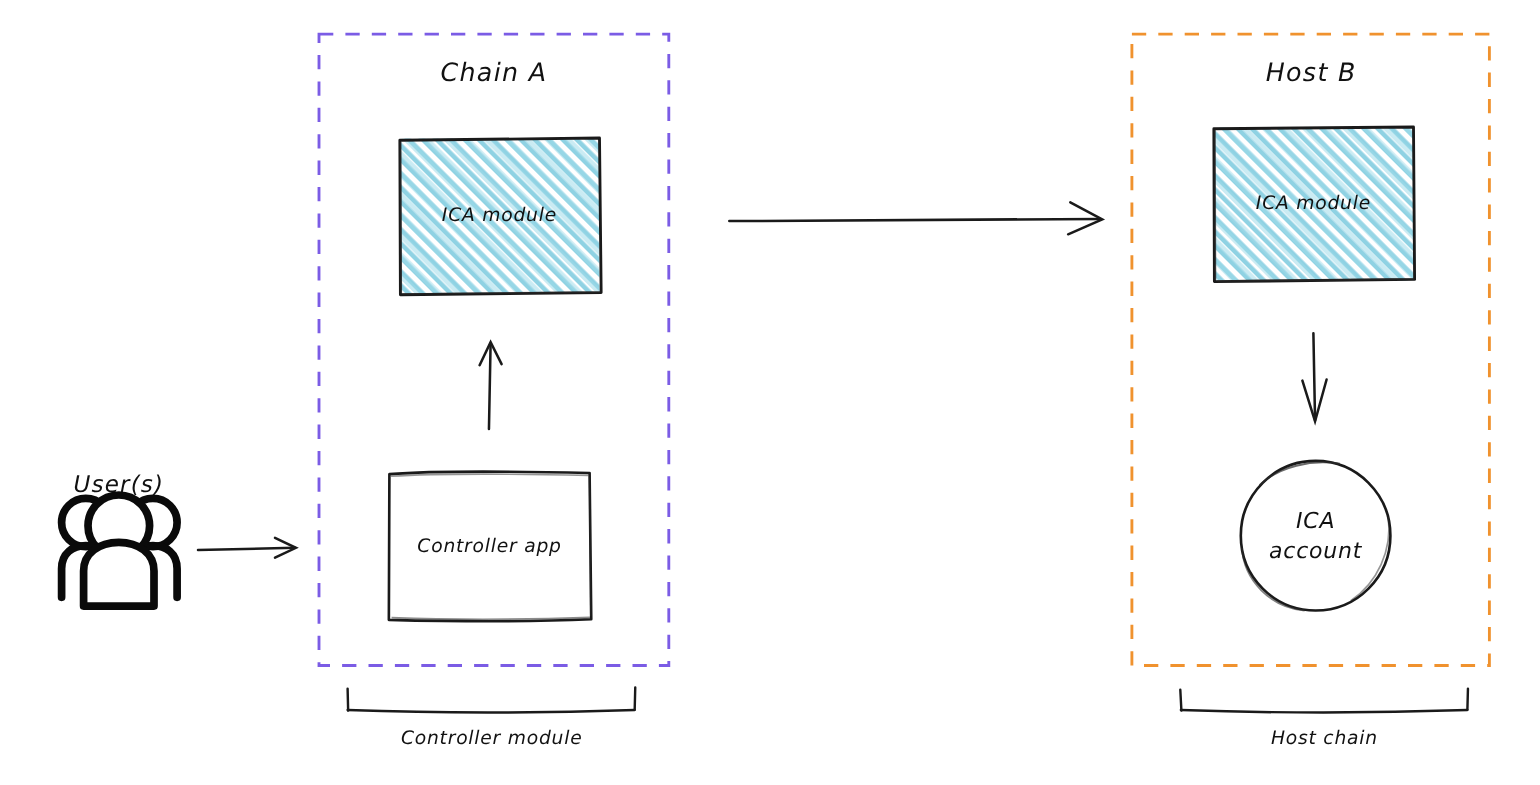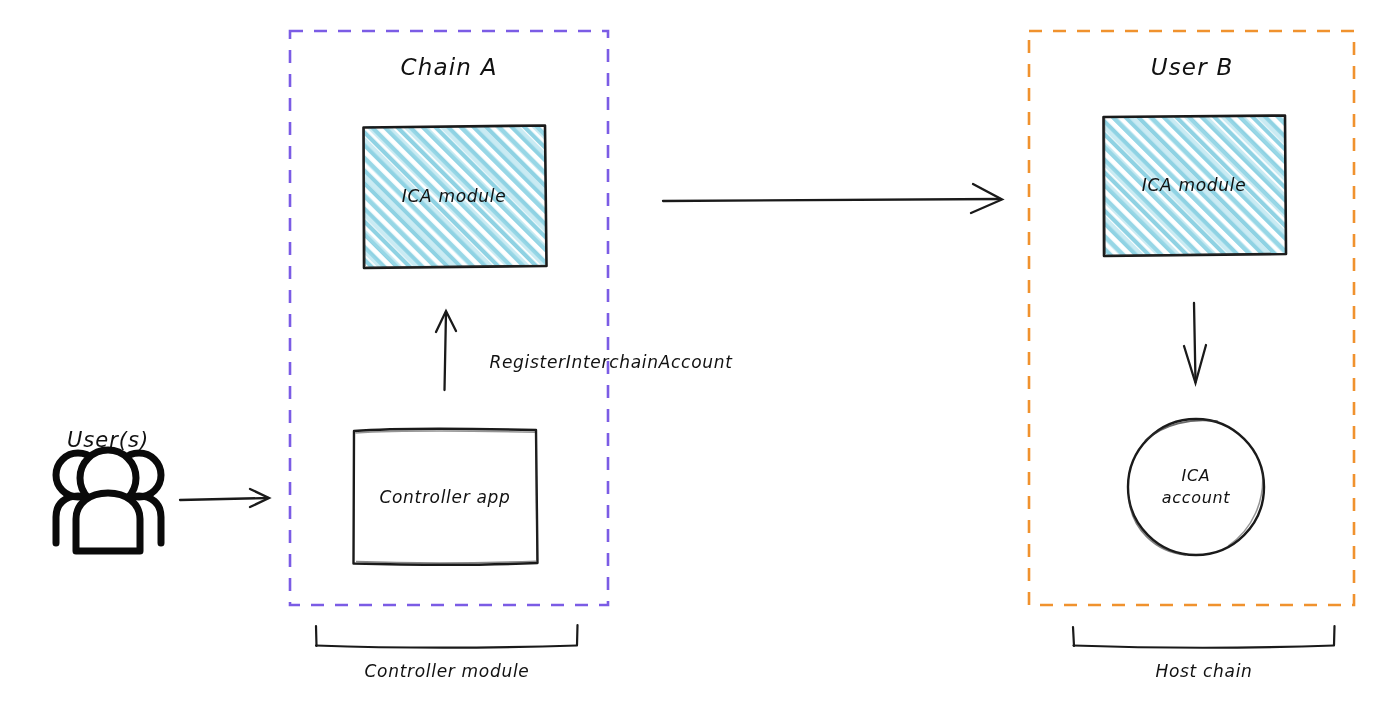--- a/index.html
+++ b/index.html
@@ -38,21 +38,21 @@
     letter-spacing: 0.7px;
     transform: translate(-50%, -50%);
     text-align: center;
     font-style: italic;
     font-weight: 500;
   }
   .lbl.two-line { white-space: normal; line-height: 1.35; }
 
   .title-lbl { font-size: 23px; letter-spacing: 1.2px; }
   .box-lbl   { font-size: 17px; }
-  .circle-lbl{ font-size: 16px; line-height: 1.4; }
+  .circle-lbl{ font-size: 20px; line-height: 1.4; }
   .edge-lbl  { font-size: 17px; }
   .bracket-lbl{ font-size: 17px; }
   .user-lbl  { font-size: 21px; letter-spacing: 1px; }
 </style>
 </head>
 <body>
 
 <div id="stage">
 
   <svg viewBox="0 0 1400 714" xmlns="http://www.w3.org/2000/svg">
@@ -146,34 +146,33 @@
 
     <g stroke="#1A1A1A" fill="none" stroke-width="2.2" stroke-linecap="round">
       <path d="M1073 627 L 1074 646"></path>
       <path d="M1073.5 645.5 C 1160 648.5, 1260 648, 1334 645.5"></path>
       <path d="M1334.5 626 L 1334 645"></path>
     </g>
   </svg>
 
   <div class="lbl title-lbl" style="left:449px; top:67px;">Chain A</div>
 
-  <div class="lbl title-lbl" style="left:1192px; top:67px;">User B</div>
+  <div class="lbl title-lbl" style="left:1192px; top:67px;">Host B</div>
 
   <div class="lbl box-lbl" style="left:454px; top:196px;">ICA module</div>
 
   <div class="lbl box-lbl" style="left:1194px; top:185px;">ICA module</div>
 
   <div class="lbl box-lbl" style="left:445px; top:497px;">Controller app</div>
 
   <div class="lbl circle-lbl two-line" style="left:1196px; top:487px; width:120px;">
     <div>ICA</div>
     <div>account</div>
   </div>
 
-  <div class="lbl edge-lbl" style="left:611px; top:362px;">RegisterInterchainAccount</div>
 
   <div class="lbl bracket-lbl" style="left:447px; top:671px;">Controller module</div>
 
   <div class="lbl bracket-lbl" style="left:1204px; top:671px;">Host chain</div>
 
   <div class="lbl user-lbl" style="left:108px; top:440px;">User(s)</div>
 
 </div>
 
 </body></html>

